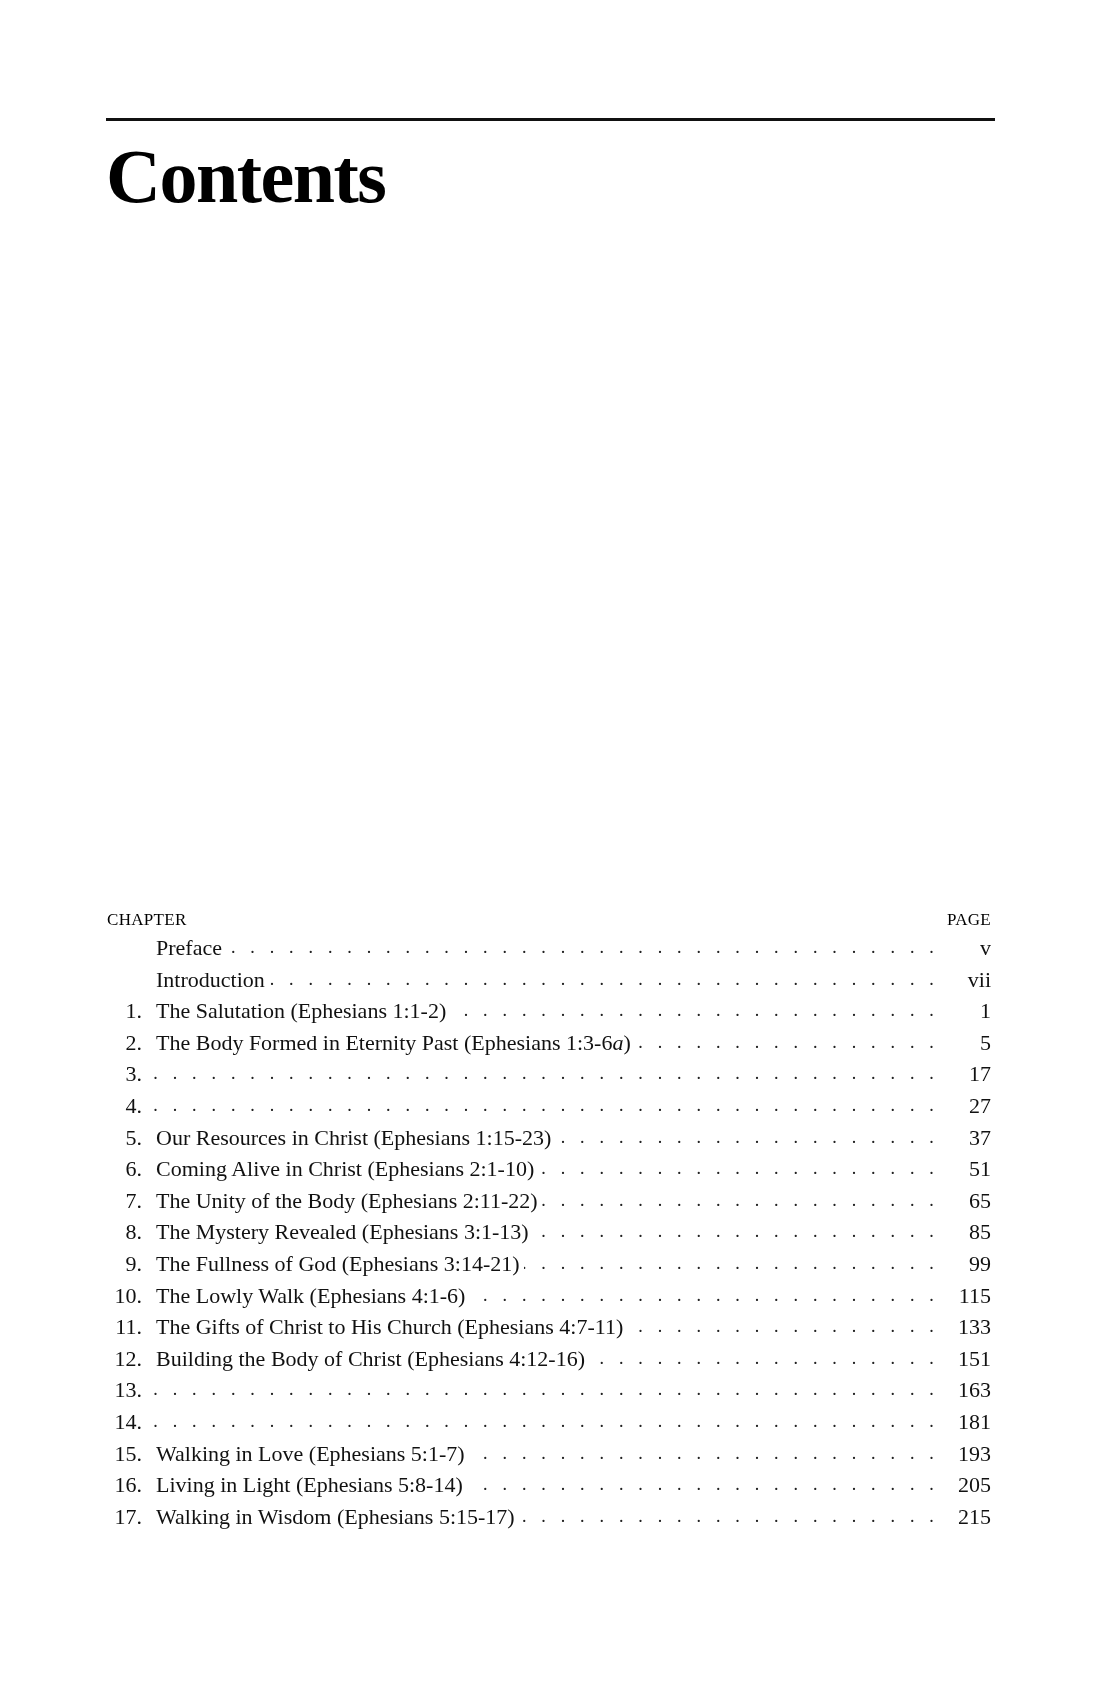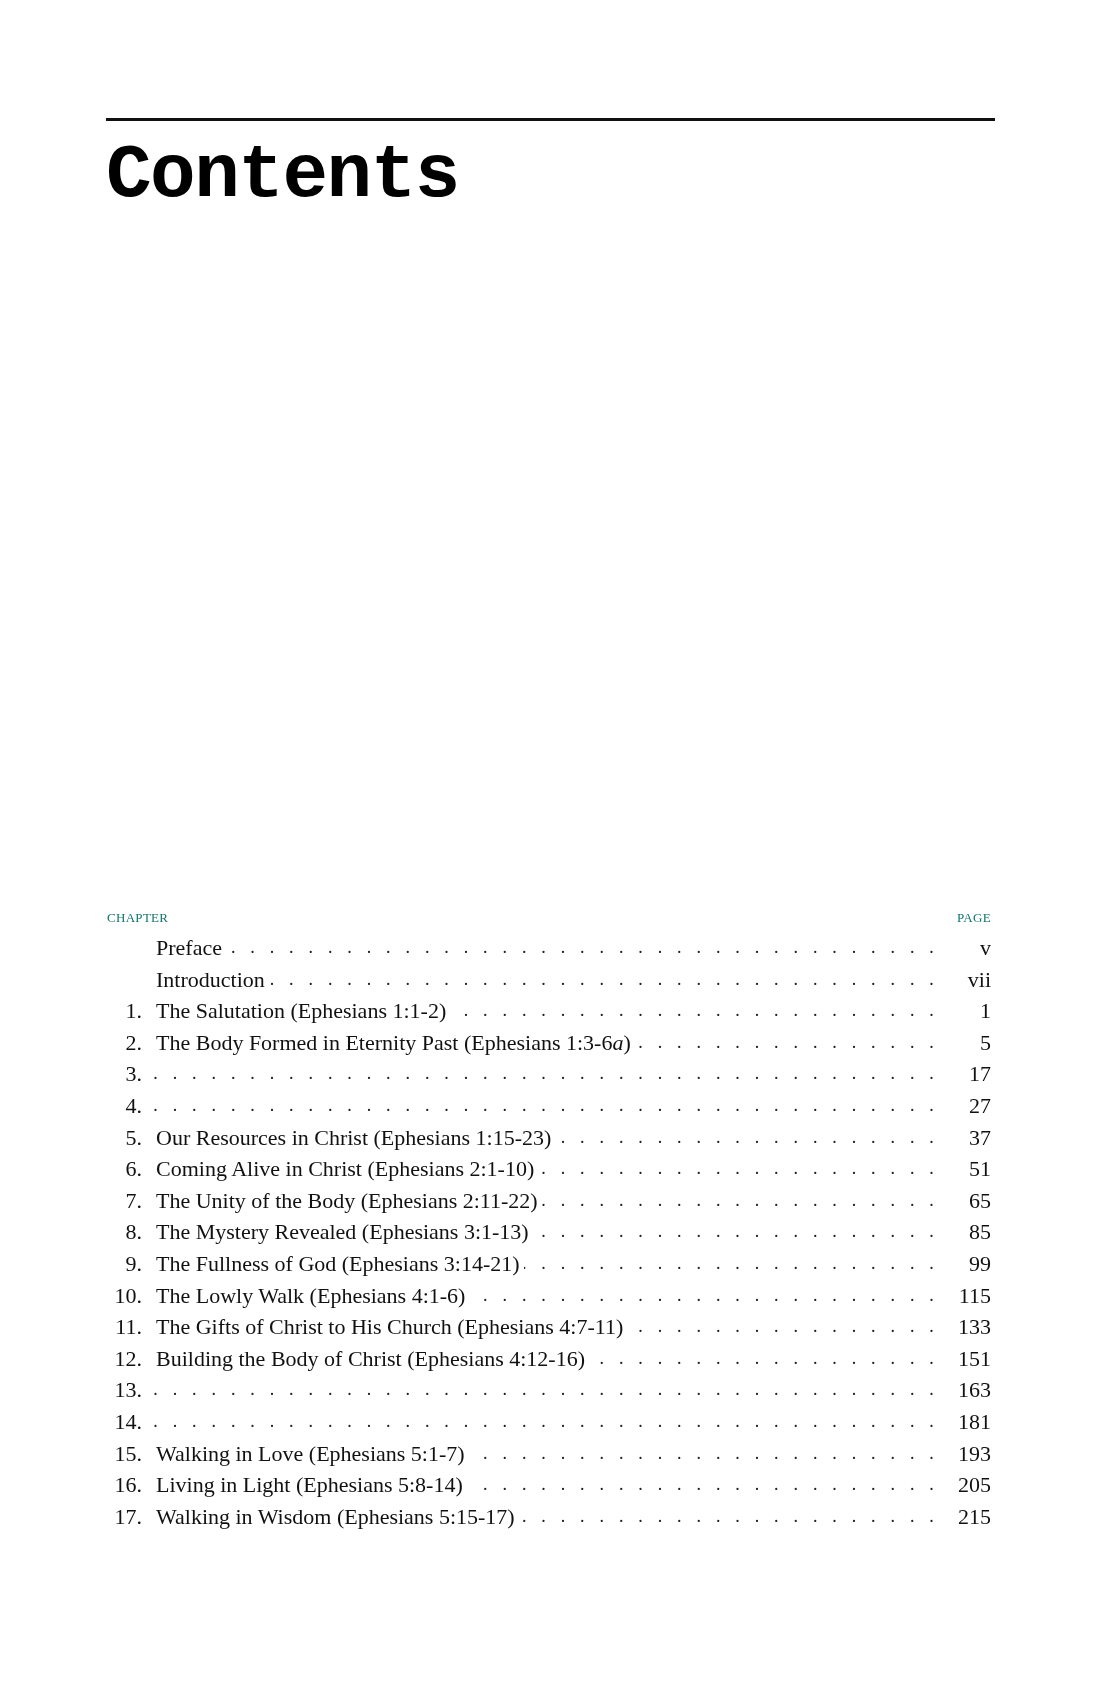--- a/index.html
+++ b/index.html
@@ -21,39 +21,39 @@
       top: 118px;
       width: 889px;
       height: 3px;
       background: #111111;
     }
     .title {
       position: absolute;
       left: 106px;
       top: 138px;
       margin: 0;
-      font-family: Liberation Mono, monospace;
+      font-family: Liberation Serif, serif;
       font-weight: bold;
       font-size: 76px;
       line-height: 1;
       letter-spacing: -1.5px;
       color: #000000;
     }
     .toc {
       position: absolute;
       left: 106px;
       top: 910px;
       width: 885px;
     }
     .toc-head {
       position: relative;
       height: 22px;
-      font-size: 13px;
+      font-size: 17px;
       letter-spacing: 0.3px;
-      color: #0f766e;
+      color: #000000;
     }
     .toc-head .chapter-label {
       position: absolute;
       left: 1px;
       top: 0;
     }
     .toc-head .page-label {
       position: absolute;
       right: 0;
       top: 0;

